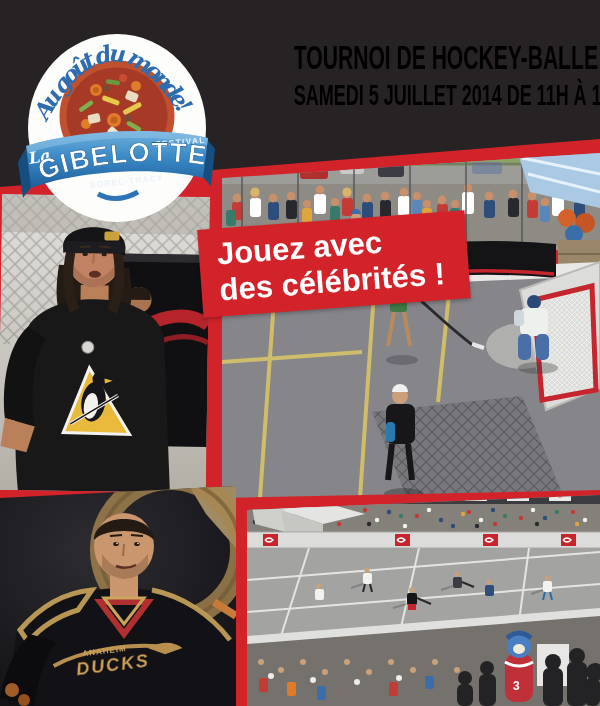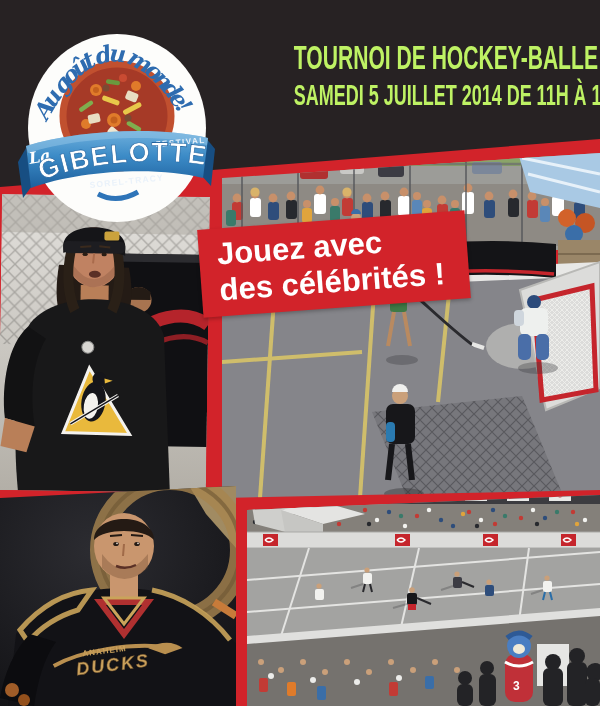--- a/index.html
+++ b/index.html
@@ -8,21 +8,21 @@
     background:#d2232a;font-family:"Liberation Sans",sans-serif;
   }
   
   .header{
     position:absolute;left:0;top:0;width:600px;height:200px;z-index:1;
     background:#272223;
     clip-path:polygon(0 0,100% 0,100% 139px,0 187px);
   }
   .title-block{
     position:absolute;left:222px;top:40px;width:378px;z-index:2;
-    text-align:left;color:#bef264;
+    text-align:left;color:#000000;
   }
   .title{
     font-weight:700;font-size:34px;line-height:1.0;white-space:nowrap;
     transform:scaleX(.62);transform-origin:50% 0;letter-spacing:0;
   }
   .subtitle{
     margin-top:7px;font-weight:700;font-size:29px;line-height:1.0;white-space:nowrap;
     transform:scaleX(.62);transform-origin:50% 0;
   }
   .logo{position:absolute;left:18px;top:28px;width:204px;height:200px;z-index:4;}

